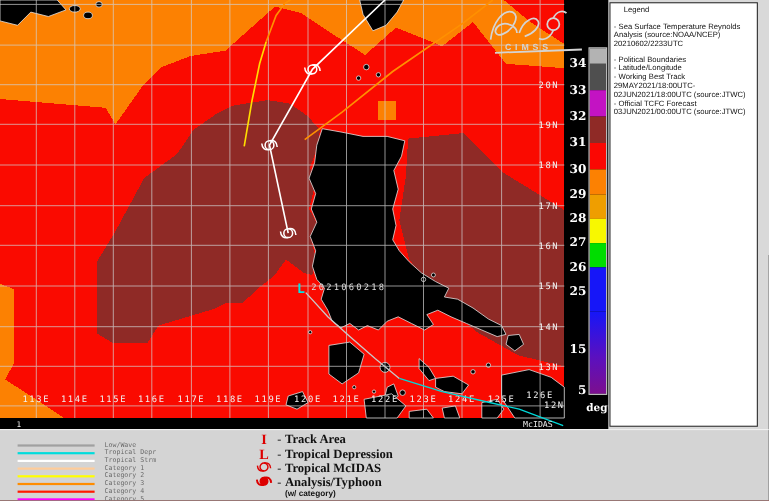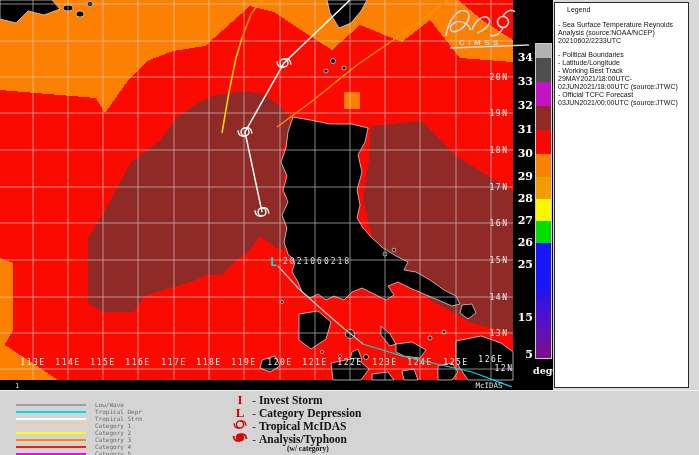--- a/index.html
+++ b/index.html
@@ -24,22 +24,22 @@
           font-size:6px;color:#6b6b6b;vertical-align:middle;letter-spacing:0;}
   .c-lowwave{background:#a0a0a0;} .c-td{background:#00dcdc;} .c-ts{background:#ffffff;}
   .c-cat1{background:#ffcc99;} .c-cat2{background:#ffff00;} .c-cat3{background:#ff8c00;}
   .c-cat4{background:#ff1a00;} .c-cat5{background:#ff00ff;}
   .symrows{position:absolute;left:231px;top:2px;font-family:"Liberation Serif", serif;}
   .sym-row{height:13px;white-space:nowrap;display:flex;align-items:center;}
   .sym-g{display:inline-block;width:18px;text-align:center;color:#dd0000;
          font-weight:bold;font-size:13px;line-height:13px;}
   .sym-dash{display:inline-block;width:10px;text-align:center;color:#111;font-size:11px;}
   .sym-lbl{color:#111;font-weight:bold;font-size:11.5px;}
-  .sym-note{margin-left:56px;margin-top:-1px;color:#111;font-weight:bold;font-size:7.5px;
-            font-family:Liberation Serif, serif;}
+  .sym-note{margin-left:28px;margin-top:-1px;color:#111;font-weight:bold;font-size:7.5px;
+            font-family:Liberation Sans, sans-serif;}
 </style>
 </head>
 <body>
 
 <div class="screen">
 
   
   <svg width="553" height="390" viewBox="0 0 553 390">
     <defs>
       <g id="ts-symbol">
@@ -230,26 +230,26 @@
       <div class="lt-row"><span class="lt-line c-cat2"></span><span class="lt-lbl">Category 2</span></div>
       <div class="lt-row"><span class="lt-line c-cat3"></span><span class="lt-lbl">Category 3</span></div>
       <div class="lt-row"><span class="lt-line c-cat4"></span><span class="lt-lbl">Category 4</span></div>
       <div class="lt-row"><span class="lt-line c-cat5"></span><span class="lt-lbl">Category 5</span></div>
     </div>
 
     <div class="symrows">
       <div class="sym-row">
         <span class="sym-g">I</span>
         <span class="sym-dash">-</span>
-        <span class="sym-lbl">Invest Storm</span>
+        <span class="sym-lbl">Track Area</span>
       </div>
       <div class="sym-row">
         <span class="sym-g">L</span>
         <span class="sym-dash">-</span>
-        <span class="sym-lbl">Category Depression</span>
+        <span class="sym-lbl">Tropical Depression</span>
       </div>
       <div class="sym-row">
         <span class="sym-g"><svg width="16" height="15" viewBox="-8 -7.5 16 15">
               <g stroke="#dd0000" fill="none" stroke-width="1.3">
                 <circle r="3.6"></circle>
                 <path d="M0,-3.6 Q5.5,-4.5 6,1.2"></path>
                 <path d="M0,3.6 Q-5.5,4.5 -6,-1.2"></path>
               </g>
             </svg></span>
         <span class="sym-dash">-</span>

